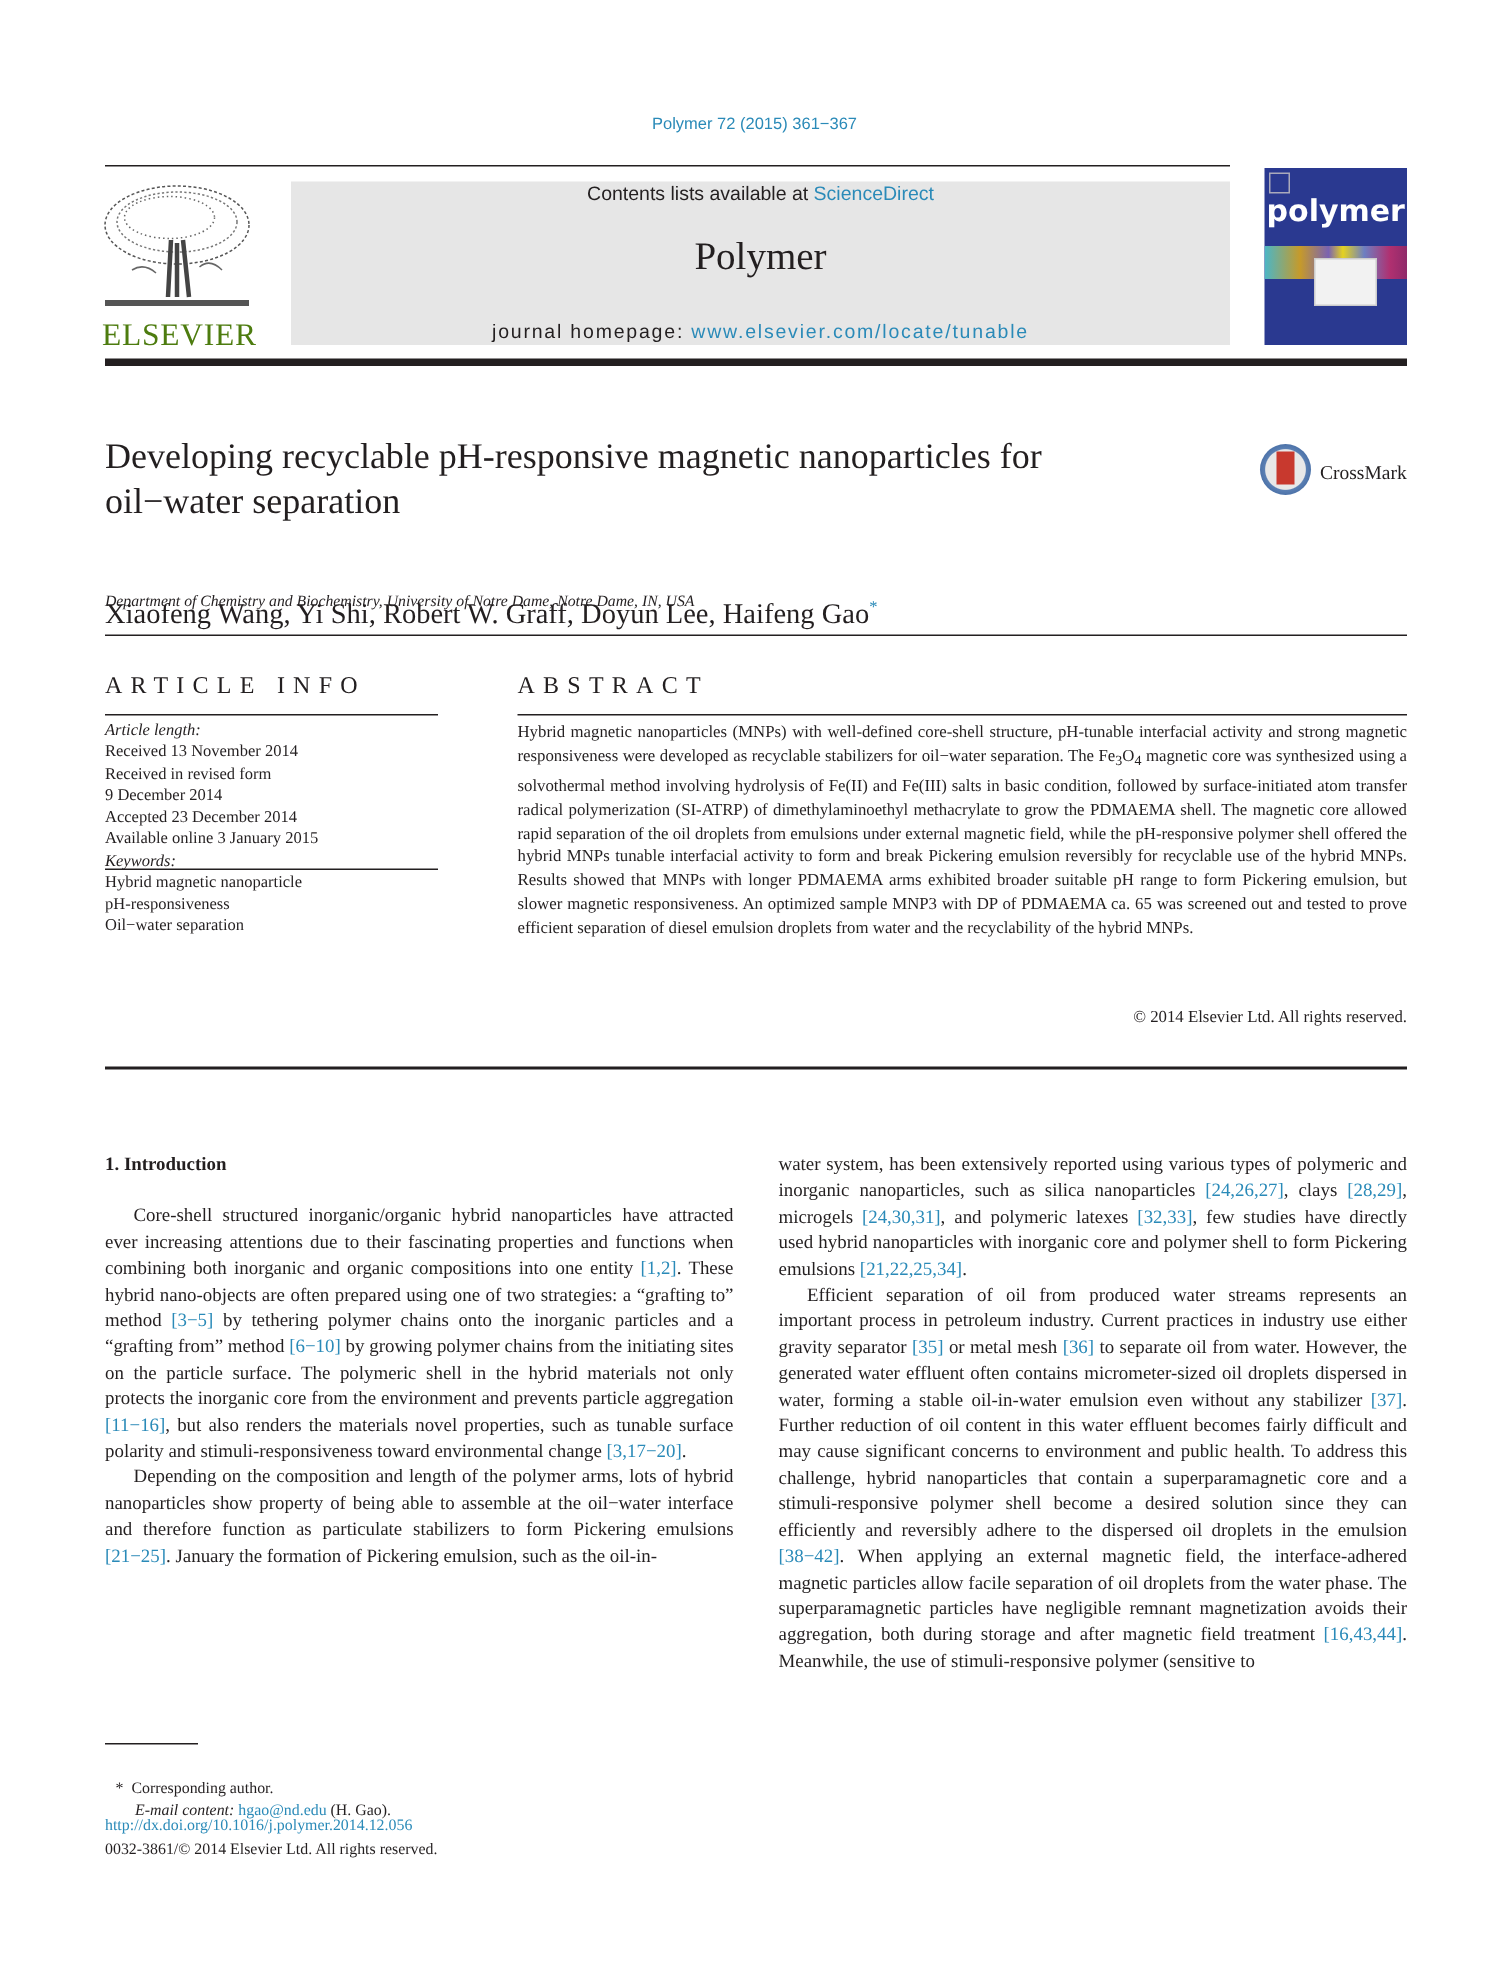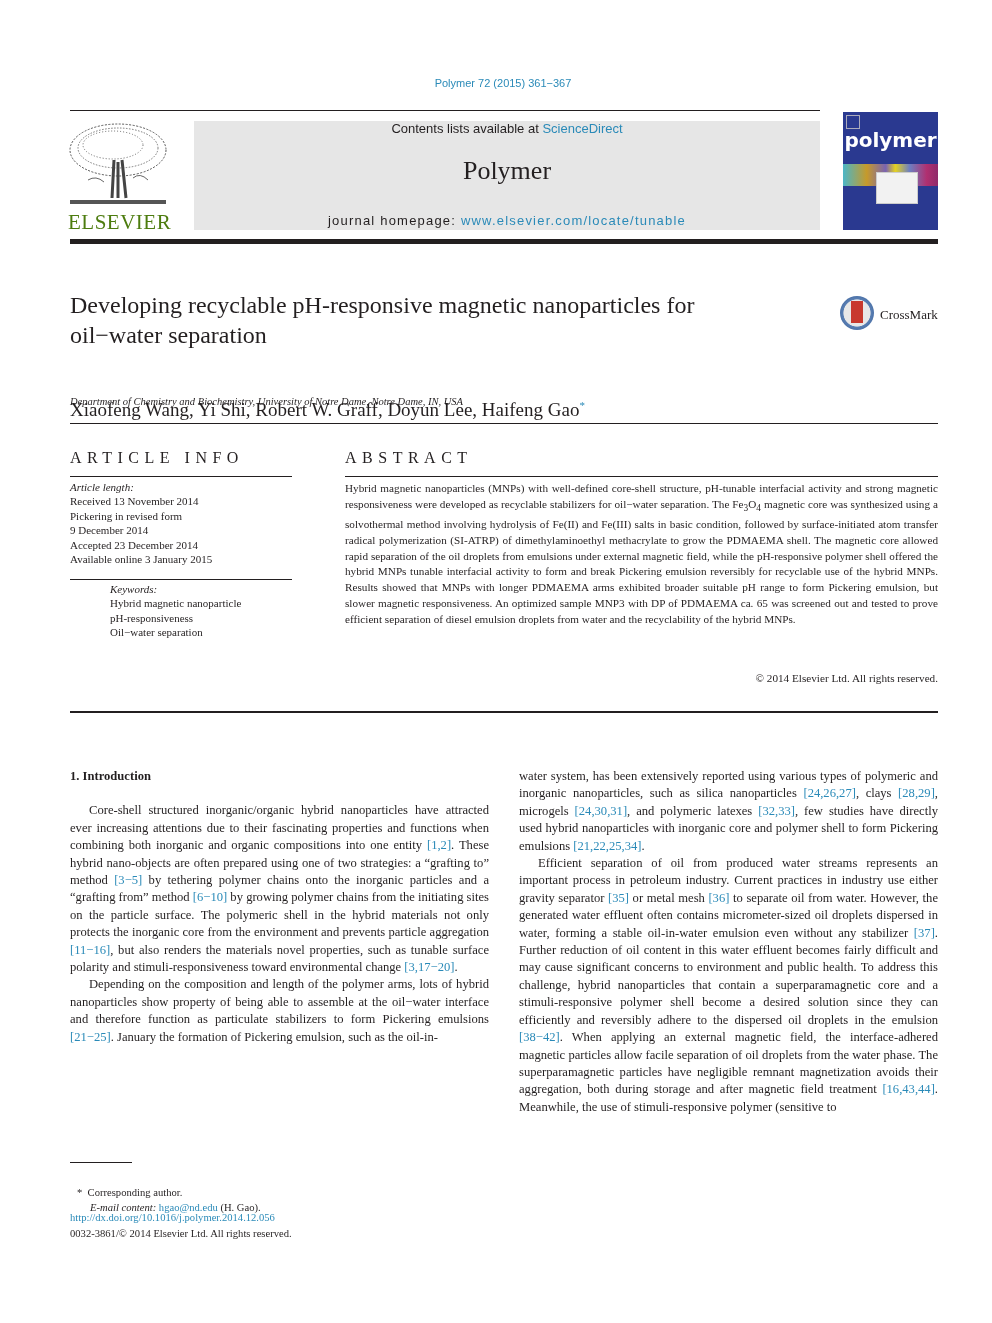--- a/index.html
+++ b/index.html
@@ -47,21 +47,21 @@
   
   .spaced-head { font-size: 16px; letter-spacing: 5.5px; }
   #article-info-head { top: 449px; left: 70px; }
   #abstract-head { top: 449px; left: 345px; }
   .thin-rule { height: 1px; background: #231f20; }
   #ai-rule1 { top: 476px; left: 70px; width: 222px; }
   #ai-rule2 { top: 579px; left: 70px; width: 222px; }
   #ab-rule { top: 476px; left: 345px; width: 593px; }
   .info-text { font-size: 11px; line-height: 14.4px; }
   #history-block { top: 480px; left: 70px; width: 222px; }
-  #keywords-block { top: 582px; left: 70px; width: 222px; margin-left: 40px; }
+  #keywords-block { top: 567px; left: 70px; width: 222px; }
   .ital { font-style: italic; }
   #abstract-body { top: 481px; left: 345px; width: 593px; font-size: 11.2px; line-height: 15.85px;
                    text-align: justify; }
   #abstract-copyright { top: 672px; left: 345px; width: 593px; text-align: right; font-size: 11.2px; }
   #rule-after-abstract { top: 711px; left: 70px; width: 868px; height: 2px; background: #231f20; }
 
   
   .col { font-size: 12.6px; line-height: 17.4px; text-align: justify; }
   #col-left { top: 768px; left: 70px; width: 419px; }
   #col-right { top: 768px; left: 519px; width: 419px; }
@@ -128,21 +128,21 @@
   <span>Xiaofeng Wang, Yi Shi, Robert W. Graff, Doyun Lee, Haifeng Gao</span><sup>*</sup>
 </div>
 <div id="affiliation" class="abs">Department of Chemistry and Biochemistry, University of Notre Dame, Notre Dame, IN, USA</div>
 <div id="rule-after-aff" class="abs"></div>
 
 <div id="article-info-head" class="abs spaced-head">ARTICLE INFO</div>
 <div id="ai-rule1" class="abs thin-rule"></div>
 <div id="history-block" class="abs info-text">
   <div class="ital">Article length:</div>
   <div>Received 13 November 2014</div>
-  <div>Pickering in revised form</div>
+  <div>Received in revised form</div>
   <div>9 December 2014</div>
   <div>Accepted 23 December 2014</div>
   <div>Available online 3 January 2015</div>
 </div>
 <div id="ai-rule2" class="abs thin-rule"></div>
 <div id="keywords-block" class="abs info-text">
   <div class="ital">Keywords:</div>
   <div>Hybrid magnetic nanoparticle</div>
   <div>pH-responsiveness</div>
   <div>Oil−water separation</div>

